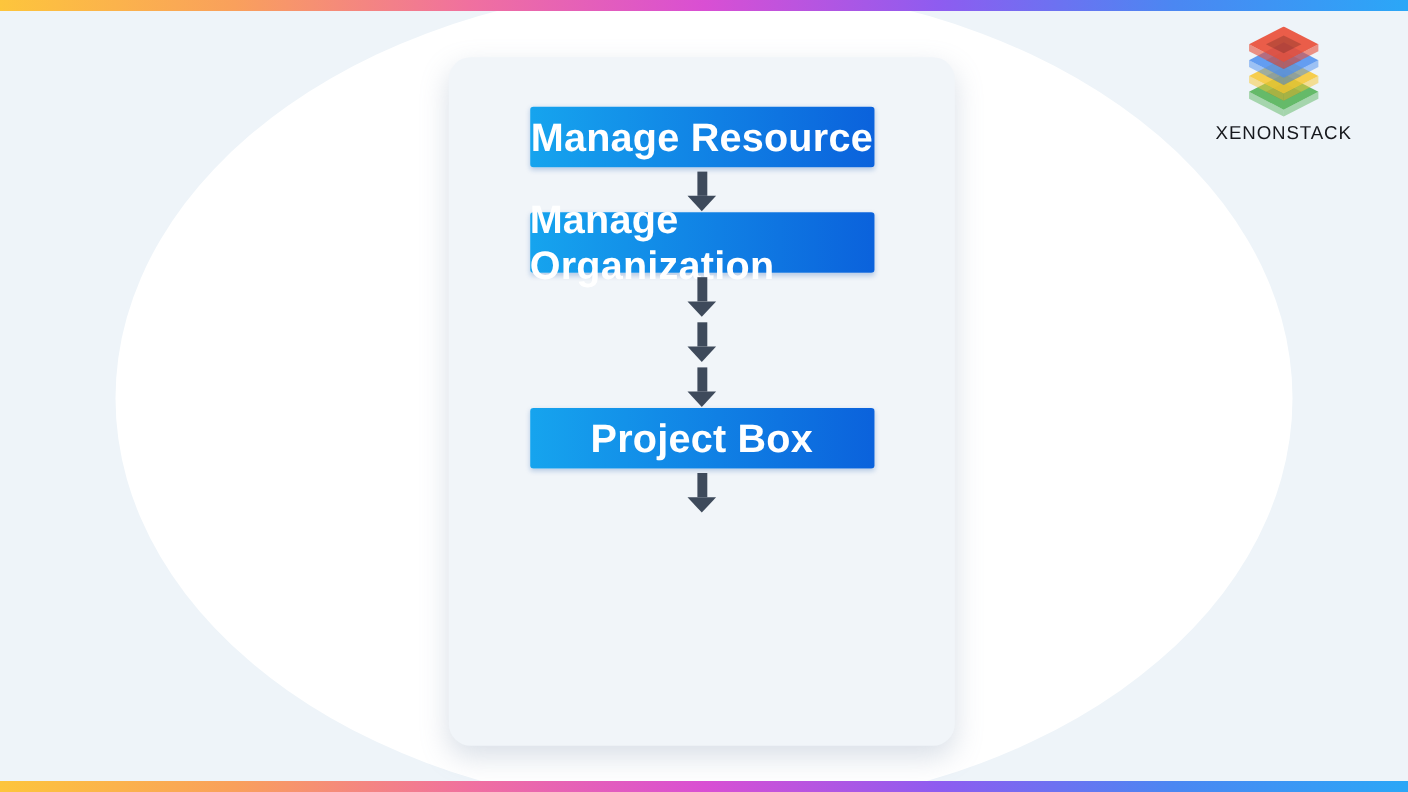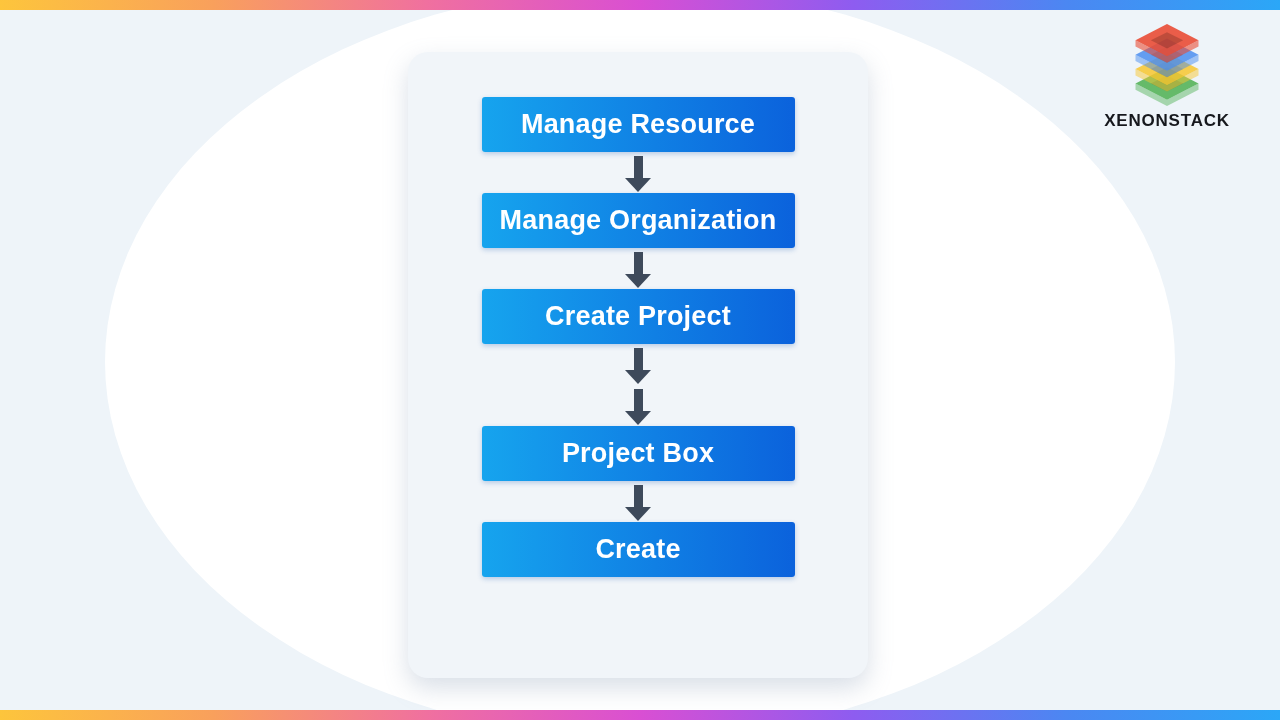--- a/index.html
+++ b/index.html
@@ -34,21 +34,21 @@
   .brand {
     position: absolute;
     top: 24px; right: 28px;
     width: 170px;
     text-align: center;
     z-index: 2;
   }
   .brand svg { display: block; margin: 0 auto 4px auto; }
   .wordmark {
     font-size: 17px;
-    font-weight: 700;
+    font-weight: 400;
     letter-spacing: 0.8px;
     color: #16181d;
   }
 
   
   .card {
     position: absolute;
     left: 408px; top: 52px;
     width: 460px; height: 626px;
     background: #f1f5f9;
@@ -62,21 +62,21 @@
   }
 
   .flow-step {
     width: 313px; height: 55px;
     border-radius: 3px;
     background: linear-gradient(90deg, var(--box-from,#16a4ee), var(--box-to,#0b62dc));
     color: #ffffff;
     display: flex;
     align-items: center;
     justify-content: center;
-    font-size: 27px;
+    font-size: 36px;
     font-weight: 600;
     letter-spacing: 0.2px;
     box-shadow: 0 2px 5px rgba(13,80,170,0.25);
     flex: 0 0 auto;
   }
 
   .flow-arrow {
     height: 41px;
     display: flex;
     flex-direction: column;
@@ -147,40 +147,34 @@
   </div>
 
   <div class="flow-step">
     <span>Manage Organization</span>
   </div>
   <div class="flow-arrow">
     <div class="stem"></div>
     <div class="head"></div>
   </div>
 
-  <div class="flow-step">
-    <span>Create Project</span>
-  </div>
   <div class="flow-arrow">
     <div class="stem"></div>
     <div class="head"></div>
   </div>
 
   <div class="flow-arrow">
     <div class="stem"></div>
     <div class="head"></div>
   </div>
 
   <div class="flow-step">
     <span>Project Box</span>
   </div>
   <div class="flow-arrow">
     <div class="stem"></div>
     <div class="head"></div>
   </div>
 
-  <div class="flow-step">
-    <span>Create</span>
-  </div>
 
 </div>
 
 <div class="gradient-bar bottom" style="background: linear-gradient(90deg, rgb(253, 197, 60), rgb(249, 160, 92), rgb(240, 112, 159), rgb(217, 79, 211), rgb(142, 92, 240), rgb(75, 135, 242), rgb(43, 167, 247));"></div>
 
 </body></html>

